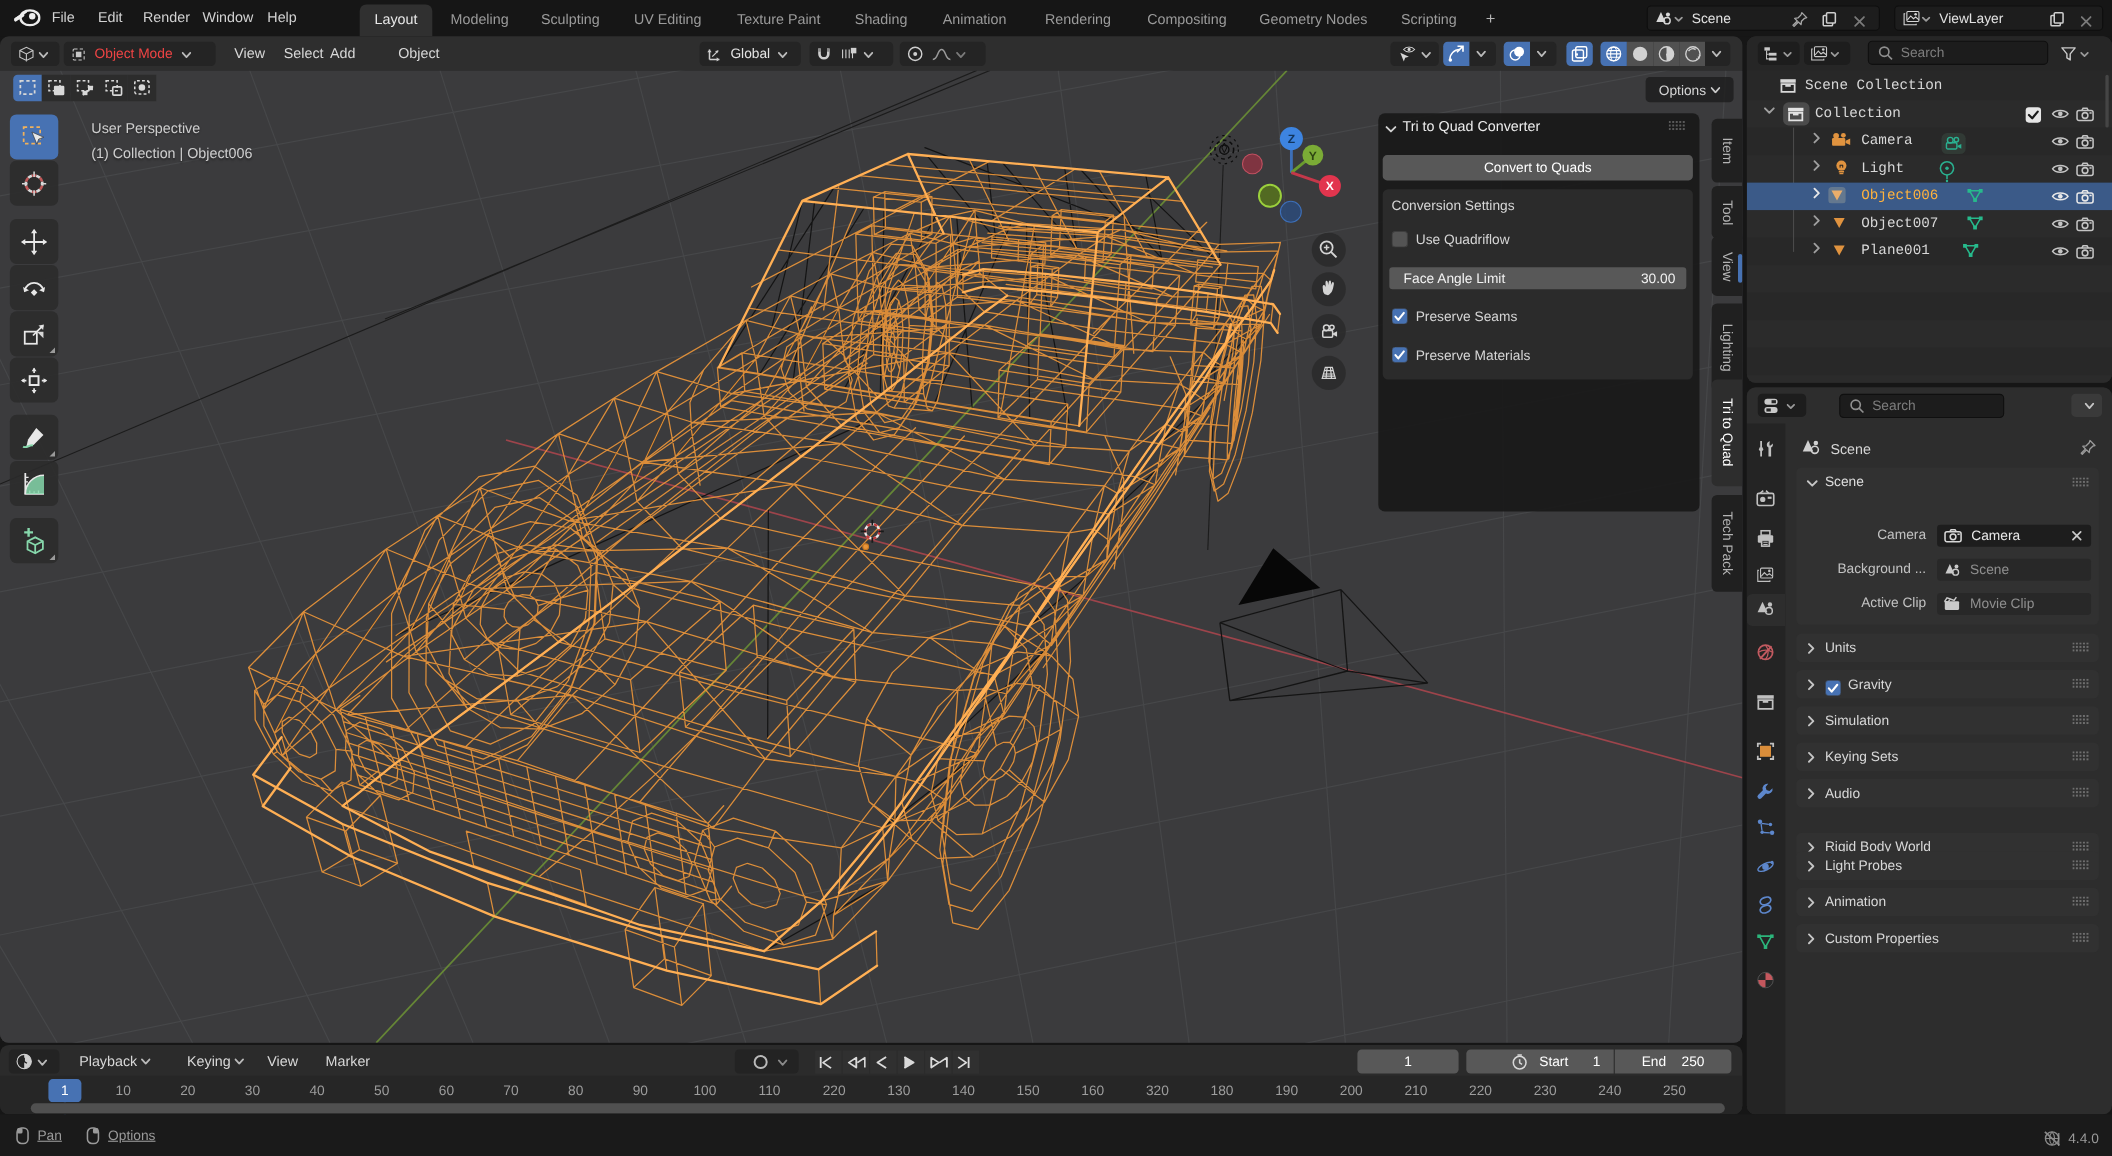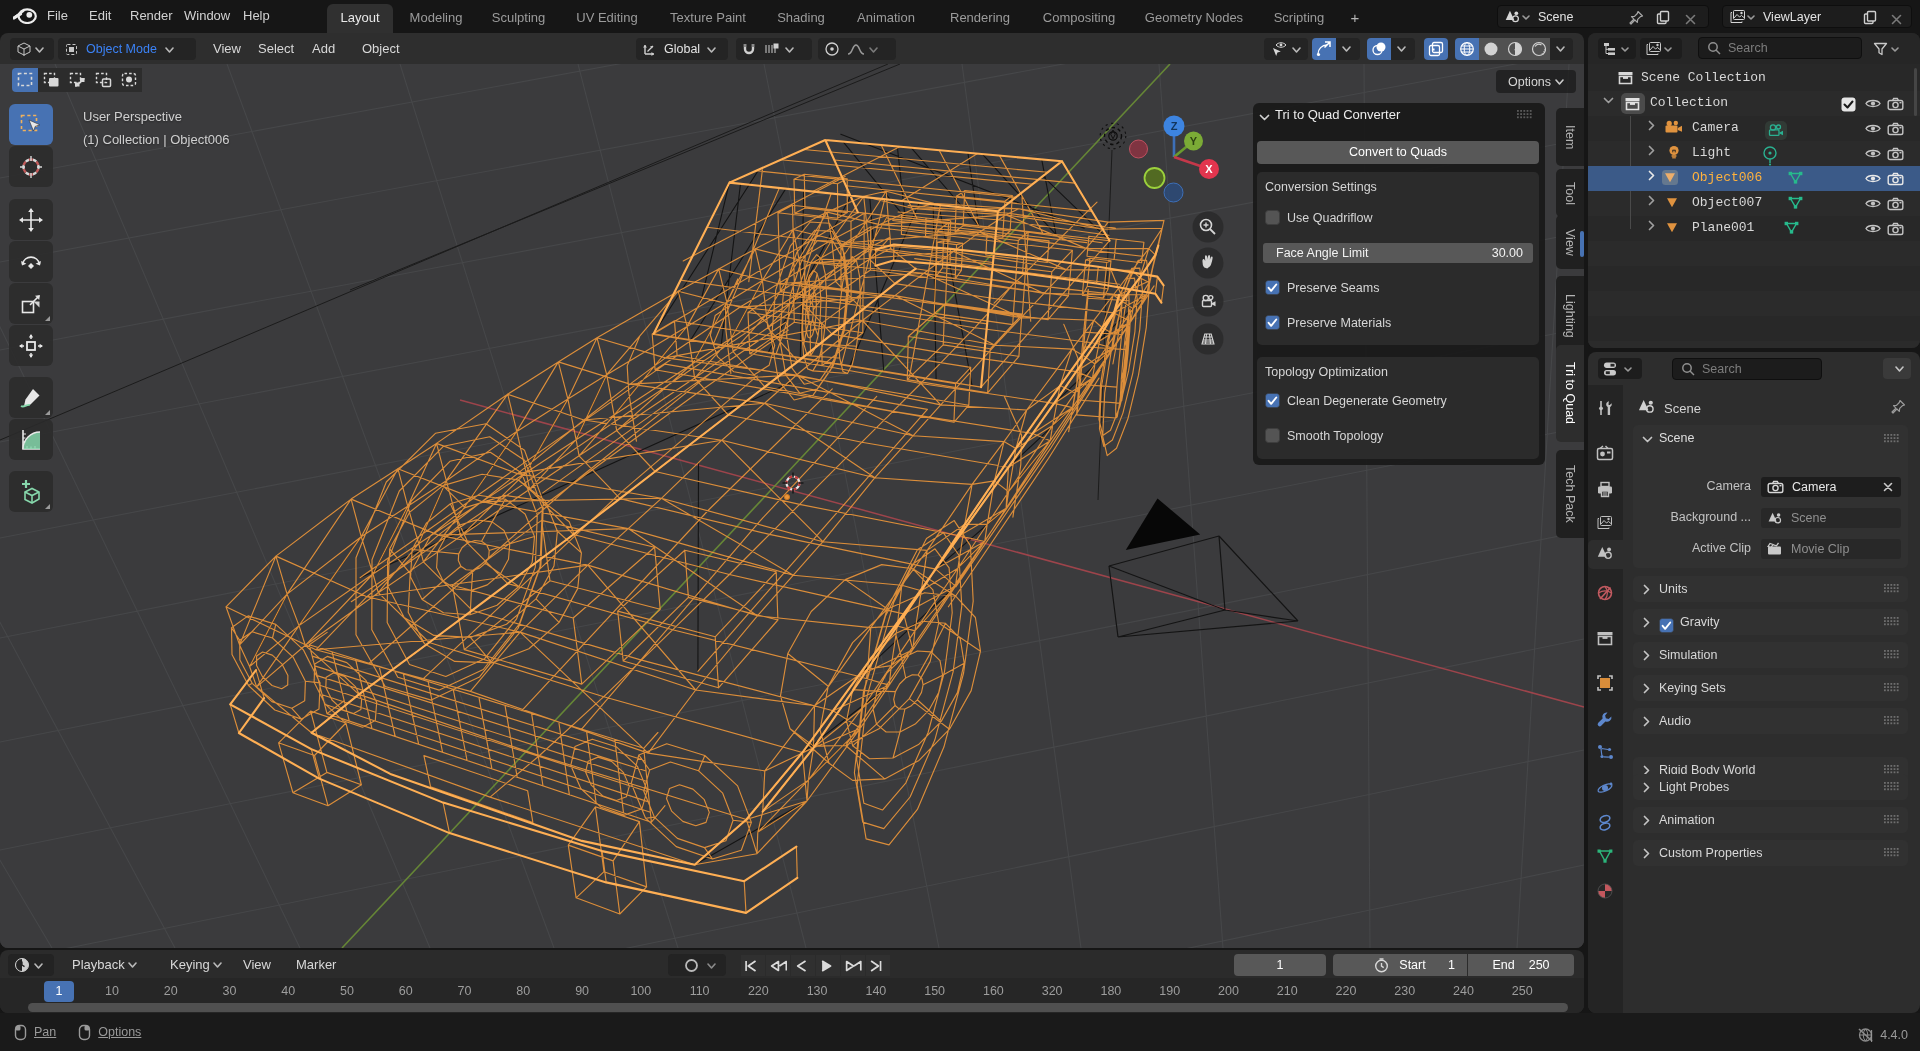--- a/index.html
+++ b/index.html
@@ -153,28 +153,28 @@
         </svg>
         <span style="margin-left:3px"><svg width="9" height="6" viewBox="0 0 9 6" style="">
             <path d="M1 1l3.5 4 3.5 -4" stroke="#b9b9b9" stroke-width="1.6" fill="none" stroke-linecap="round" stroke-linejoin="round"></path>
           </svg></span>
       </div>
   <div class="hbtn" style="left:58px;width:138px">
         <svg width="15" height="15" viewBox="0 0 15 15" style="">
           <rect x="2.5" y="2.5" width="10" height="10" rx="1" fill="none" stroke="#c6c6c6" stroke-dasharray="3 2"></rect>
           <rect x="5" y="5" width="5" height="5" fill="#c6c6c6"></rect>
         </svg>
-        <span style="margin-left:7px;color:#3b82f6">Object Mode</span>
+        <span style="margin-left:7px;color:#ef4444">Object Mode</span>
         <span style="margin-left:8px"><svg width="9" height="6" viewBox="0 0 9 6" style="">
             <path d="M1 1l3.5 4 3.5 -4" stroke="#b9b9b9" stroke-width="1.6" fill="none" stroke-linecap="round" stroke-linejoin="round"></path>
           </svg></span>
       </div>
   <span class="menu2" style="left:213px">View</span>
   <span class="menu2" style="left:258px">Select</span>
-  <span class="menu2" style="left:312px">Add</span>
+  <span class="menu2" style="left:300px">Add</span>
   <span class="menu2" style="left:362px">Object</span>
   <div class="hbtn" style="left:636px;width:92px">
         <svg width="16" height="16" viewBox="0 0 16 16" style="">
           <path d="M3 13L3 4M3 13h9" stroke="#cfcfcf" stroke-width="1.4"></path>
           <path d="M3 4l-2 2.5h4z M12 13l-2.5-2v4z" fill="#cfcfcf"></path>
           <path d="M5.5 10.5L11 5" stroke="#cfcfcf" stroke-width="1.2"></path>
           <path d="M11 5l-3 .3 2 2.2z" fill="#cfcfcf"></path>
         </svg>
         <span style="margin-left:6px;color:#e4e4e4">Global</span>
         <span style="margin-left:7px"><svg width="9" height="6" viewBox="0 0 9 6" style="">
@@ -481,36 +481,20 @@
             <span>Preserve Seams</span>
           </div>
     <div class="nrow" style="top:143px">
             <span class="ncheck"><svg width="15" height="15" viewBox="0 0 15 15" style="">
                 <rect x="0.5" y="0.5" width="14" height="14" rx="3" fill="#4772b3" stroke="#3a3a3a" stroke-width="0.5"></rect>
                 <path d="M3.5999999999999996 7.800000000000001l2.5500000000000003 3.0 5.1000000000000005-6.3" stroke="#fff" stroke-width="1.9" fill="none" stroke-linecap="round" stroke-linejoin="round"></path>
               </svg></span>
             <span>Preserve Materials</span>
           </div>
   </div>
-  <div class="nbox" style="top:254px;height:102px">
-    <div class="nh">Topology Optimization</div>
-    <div class="nrow" style="top:36px">
-            <span class="ncheck"><svg width="15" height="15" viewBox="0 0 15 15" style="">
-                <rect x="0.5" y="0.5" width="14" height="14" rx="3" fill="#4772b3" stroke="#3a3a3a" stroke-width="0.5"></rect>
-                <path d="M3.5999999999999996 7.800000000000001l2.5500000000000003 3.0 5.1000000000000005-6.3" stroke="#fff" stroke-width="1.9" fill="none" stroke-linecap="round" stroke-linejoin="round"></path>
-              </svg></span>
-            <span>Clean Degenerate Geometry</span>
-          </div>
-    <div class="nrow" style="top:71px">
-            <span class="ncheck"><svg width="15" height="15" viewBox="0 0 15 15" style="">
-                <rect x="0.5" y="0.5" width="14" height="14" rx="3" fill="#545454" stroke="#3e3e3e" stroke-width="1"></rect>
-              </svg></span>
-            <span>Smooth Topology</span>
-          </div>
-  </div>
 </div>
 <div class="ntabs">
   <div class="ntab" style="top:44px;height:58px">Item</div>
   <div class="ntab" style="top:105px;height:48px">Tool</div>
   <div class="ntab" style="top:151px;height:54px">View</div>
   <div class="ntab" style="top:212px;height:80px">Lighting</div>
   <div class="ntab act" style="top:281px;height:97px">Tri to Quad</div>
   <div class="ntab" style="top:386px;height:88px">Tech Pack</div>
 </div>
 <div style="position:absolute;left:1580px;top:167px;width:4px;height:26px;background:#4772b3;border-radius:2px"></div>

